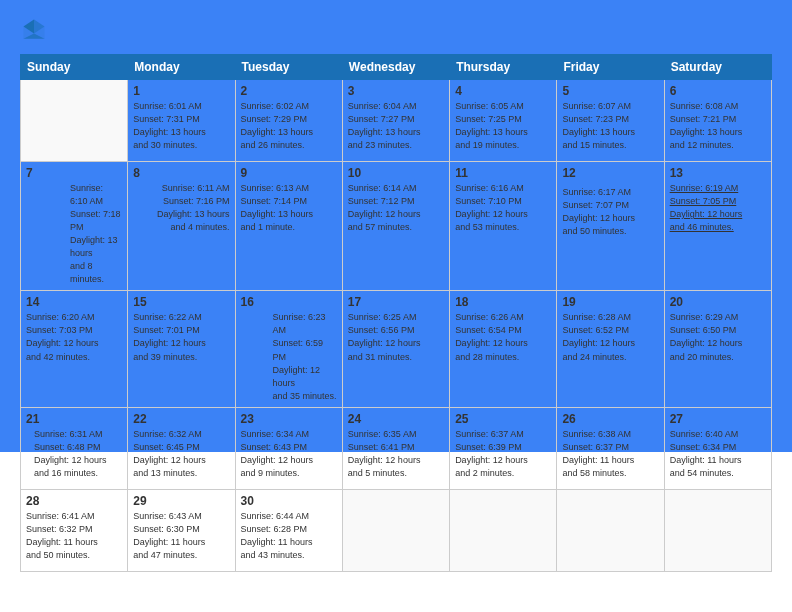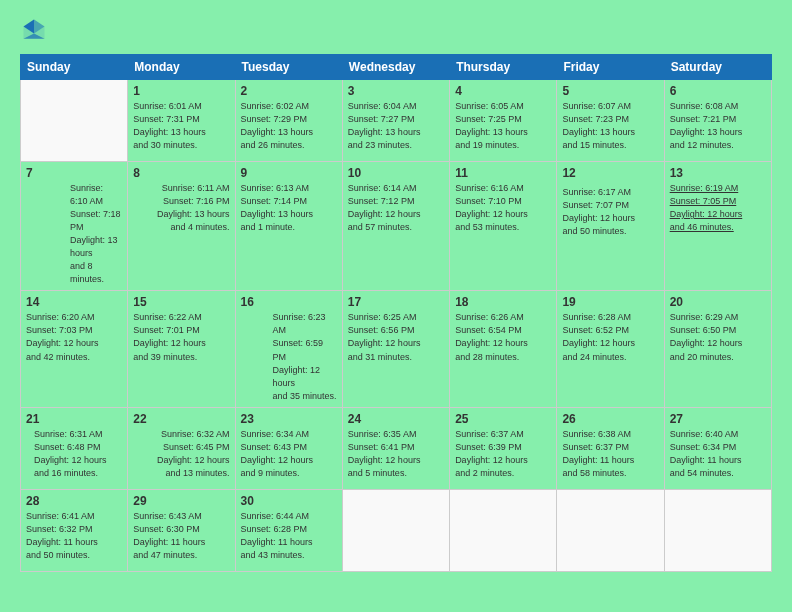--- a/index.html
+++ b/index.html
@@ -5,22 +5,22 @@
     * { margin: 0; padding: 0; box-sizing: border-box; }
     body {
       font-family: Arial, sans-serif;
       background: #fff;
       width: 792px;
       height: 612px;
       overflow: hidden;
     }
     .page {
       width: 792px;
-      height: 612px;
-      background: #86efac;
+      height: 452px;
+      background: #3b82f6;
       padding: 16px 20px 10px 20px;
     }
     .header {
       display: flex;
       justify-content: space-between;
       align-items: flex-start;
       margin-bottom: 10px;
     }
     .logo {
       display: flex;
@@ -279,21 +279,21 @@
         <tr>
           <td>
             <span class="day-num">21</span>
             <div class="day-info" style="white-space: pre-line; margin-left: 8px;">Sunrise: 6:31 AM
 Sunset: 6:48 PM
 Daylight: 12 hours
 and 16 minutes.</div>
           </td>
           <td>
             <span class="day-num">22</span>
-            <div class="day-info" style="white-space: pre-line; text-align: right;">Sunrise: 6:32 AM
+            <div class="day-info" style="white-space: pre-line;">Sunrise: 6:32 AM
 Sunset: 6:45 PM
 Daylight: 12 hours
 and 13 minutes.</div>
           </td>
           <td>
             <span class="day-num">23</span>
             <div class="day-info" style="white-space: pre-line;">Sunrise: 6:34 AM
 Sunset: 6:43 PM
 Daylight: 12 hours
 and 9 minutes.</div>

